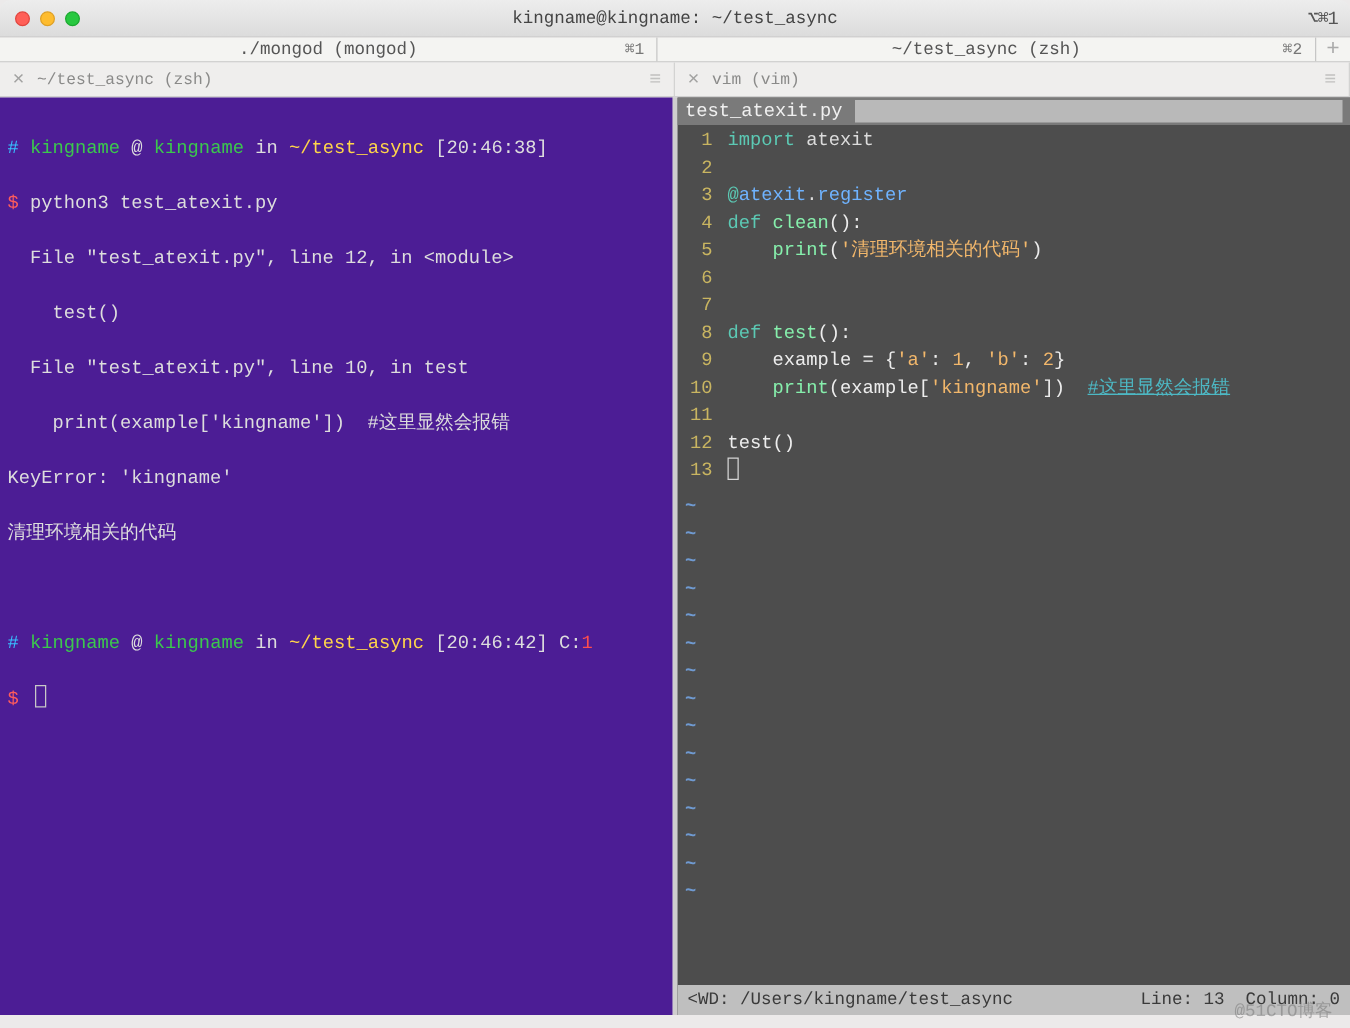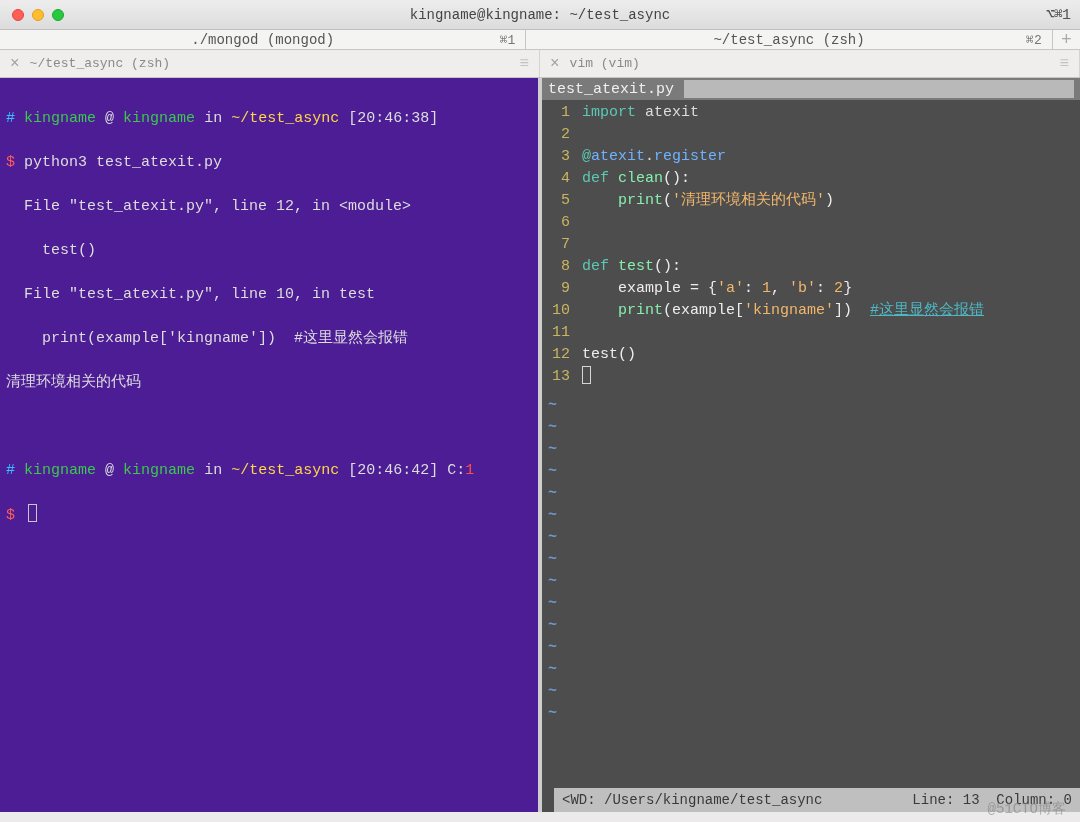--- a/index.html
+++ b/index.html
@@ -119,21 +119,21 @@
   .tok-str  { color:#f2b76b;margin-top:24px; }
   .tok-num  { color:#f2b76b; }
   .tok-cmt  { color:#4db8c4;text-decoration:underline; }
   .tilde    { color:#6f9ad1; padding-left:6px; font-weight:bold; }
   .editor .cursor {
     display:inline-block; width:9px; height:18px;
     border:1px solid #d5d5d5; vertical-align:-3px;
   }
 
   .statusbar {
-    position:absolute; left:12px; right:0; bottom:0;
+    position:absolute; left:0; right:0; bottom:0;
     height:24px; background:#bfbfbf; color:#3a3a3a;
     display:flex; align-items:center; padding:0 8px; font-size:14px;
     justify-content:space-between;
   }
   .statusbar .sl { white-space:pre; }
   .statusbar .sr { white-space:pre; }
 
   .watermark {
     position:absolute; right:14px; bottom:4px;
     color:rgba(120,120,120,0.55); font-size:14px;
@@ -182,20 +182,21 @@
 <div class="panes">
 
   <div class="pane-left">
     <div class="term">
 <div><span class="hash">#</span> <span class="user">kingname</span> <span class="at">@</span> <span class="host">kingname</span> <span class="in">in</span> <span class="path">~/test_async</span> <span class="time">[20:46:38]</span></div>
 <div><span class="dollar">$</span> <span class="cmd">python3 test_atexit.py</span></div>
 <div class="plain">  File "test_atexit.py", line 12, in &lt;module&gt;</div>
 <div class="plain">    test()</div>
 <div class="plain">  File "test_atexit.py", line 10, in test</div>
 <div class="plain">    print(example['kingname'])  #这里显然会报错</div>
+<div class="plain">KeyError: 'kingname'</div>
 <div class="plain">清理环境相关的代码</div>
 <div> </div>
 <div><span class="hash">#</span> <span class="user">kingname</span> <span class="at">@</span> <span class="host">kingname</span> <span class="in">in</span> <span class="path">~/test_async</span> <span class="time">[20:46:42]</span> <span class="c">C:</span><span class="cval">1</span></div>
 <div><span class="dollar">$</span> <span class="cursor"></span></div>
     </div>
   </div>
 
   <div class="divider"></div>
 
   <div class="pane-right">

